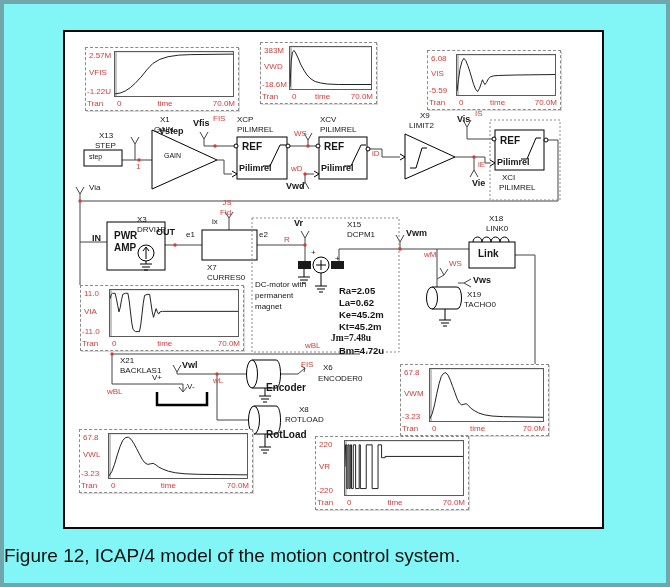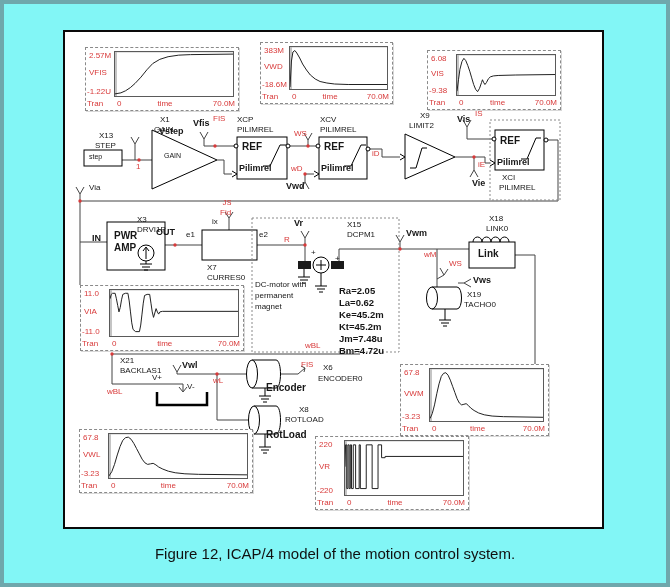--- a/index.html
+++ b/index.html
@@ -21,21 +21,21 @@
   .pzero{left:31px;bottom:2px;}
   .ptime{left:47%;bottom:2px;}
   .pxmax{right:3px;bottom:2px;}
   .lab{position:absolute;line-height:1;white-space:nowrap;color:#161616;}
   .k-s{font-size:8px;}
   .k-xs{font-size:7px;}
   .k-b{font-size:9px;font-weight:bold;}
   .k-bb{font-size:10px;font-weight:bold;}
   .k-r{font-size:8px;color:#d83a3a;}
   .k-p{font-size:9.5px;font-weight:bold;margin-top:12px;}
-  .caption{position:absolute;left:0;right:0;top:541px;text-align:center;font-size:15px;color:#111;}
+  .caption{position:absolute;left:0;right:0;top:541px;text-align:left;font-size:19px;color:#111;}
 </style>
 </head>
 <body>
 
 <div class="screen">
   <div class="panel">
 
     <svg id="art" width="537" height="495" viewBox="0 0 537 495">
 
       <g stroke="#444" fill="none" stroke-width="1">
@@ -151,38 +151,38 @@
           <span class="pl ptran">Tran</span>
           <span class="pl pzero">0</span>
           <span class="pl ptime">time</span>
           <span class="pl pxmax">70.0M</span>
           <div class="pframe">
             <svg viewBox="0 0 100 42" preserveAspectRatio="none">
               <polyline fill="none" stroke="#222" stroke-width="1" vector-effect="non-scaling-stroke" points="0,40 5,39 9,37 13,34 17,30 22,24 27,17 32,11 38,7 45,4.5 54,3 64,2.5 100,2"></polyline>
             </svg>
           </div>
         </div>
-        <div class="plot" style="left: 195px; top: 10px; width: 115px; height: 60px; padding-left: 16px;">
+        <div class="plot" style="left: 195px; top: 10px; width: 115px; height: 60px;">
           <span class="pl pmax">383M</span>
           <span class="pl pname">VWD</span>
           <span class="pl pmin">-18.6M</span>
           <span class="pl ptran">Tran</span>
           <span class="pl pzero">0</span>
           <span class="pl ptime">time</span>
           <span class="pl pxmax">70.0M</span>
           <div class="pframe">
             <svg viewBox="0 0 100 42" preserveAspectRatio="none">
               <polyline fill="none" stroke="#222" stroke-width="1" vector-effect="non-scaling-stroke" points="0,40 1.5,14 3,5 5,3.5 7,6 10,11 13,17 17,23 21,28 26,32 31,34.5 38,36 46,37 60,37.5 100,37.5"></polyline>
             </svg>
           </div>
         </div>
         <div class="plot" style="left: 362px; top: 18px; width: 132px; height: 58px;">
           <span class="pl pmax">6.08</span>
           <span class="pl pname">VIS</span>
-          <span class="pl pmin">-9.38</span>
+          <span class="pl pmin">-5.59</span>
           <span class="pl ptran">Tran</span>
           <span class="pl pzero">0</span>
           <span class="pl ptime">time</span>
           <span class="pl pxmax">70.0M</span>
           <div class="pframe">
             <svg viewBox="0 0 100 42" preserveAspectRatio="none">
               <polyline fill="none" stroke="#222" stroke-width="1" vector-effect="non-scaling-stroke" points="0,38 1.5,26 3,15 5,7 7,3.5 9,6 11,11 13,17 15,24 17,31 19,36 21,38.5 23,35 25,29 26,26 27,28.5 28.5,31 30,29 32,25 34,23 37,22 42,21.5 60,21 100,20.5"></polyline>
             </svg>
           </div>
         </div>
@@ -293,21 +293,21 @@
         <span class="lab k-r" style="left: 219px; top: 204px;">R</span>
         <span class="lab k-b" style="left: 229px; top: 187px;">Vr</span>
         <span class="lab k-s" style="left: 282px; top: 189px;">X15</span>
         <span class="lab k-s" style="left: 282px; top: 199px;">DCPM1</span>
         <span class="lab k-s" style="left: 246px; top: 217px;">+</span>
         <span class="lab k-s" style="left: 270px; top: 223px;">+</span>
         <span class="lab k-p" style="left: 274px; top: 242px;">Ra=2.05</span>
         <span class="lab k-p" style="left: 274px; top: 254px;">La=0.62</span>
         <span class="lab k-p" style="left: 274px; top: 266px;">Ke=45.2m</span>
         <span class="lab k-p" style="left: 274px; top: 278px;">Kt=45.2m</span>
-        <span class="lab k-p" style="left: 274px; top: 290px;">Jm=7.48u</span>
+        <span class="lab k-p" style="left: 266px; top: 290px; font-family: Liberation Serif, serif;">Jm=7.48u</span>
         <span class="lab k-p" style="left: 274px; top: 302px;">Bm=4.72u</span>
         <span class="lab k-s" style="left: 190px; top: 249px;">DC-motor with</span>
         <span class="lab k-s" style="left: 190px; top: 260px;">permanent</span>
         <span class="lab k-s" style="left: 190px; top: 271px;">magnet</span>
         <span class="lab k-b" style="left: 341px; top: 197px;">Vwm</span>
         <span class="lab k-r" style="left: 359px; top: 219px;">wM</span>
         <span class="lab k-r" style="left: 384px; top: 228px;">WS</span>
         <span class="lab k-b" style="left: 408px; top: 244px;">Vws</span>
         <span class="lab k-s" style="left: 402px; top: 259px;">X19</span>
         <span class="lab k-s" style="left: 399px; top: 269px;">TACHO0</span>

